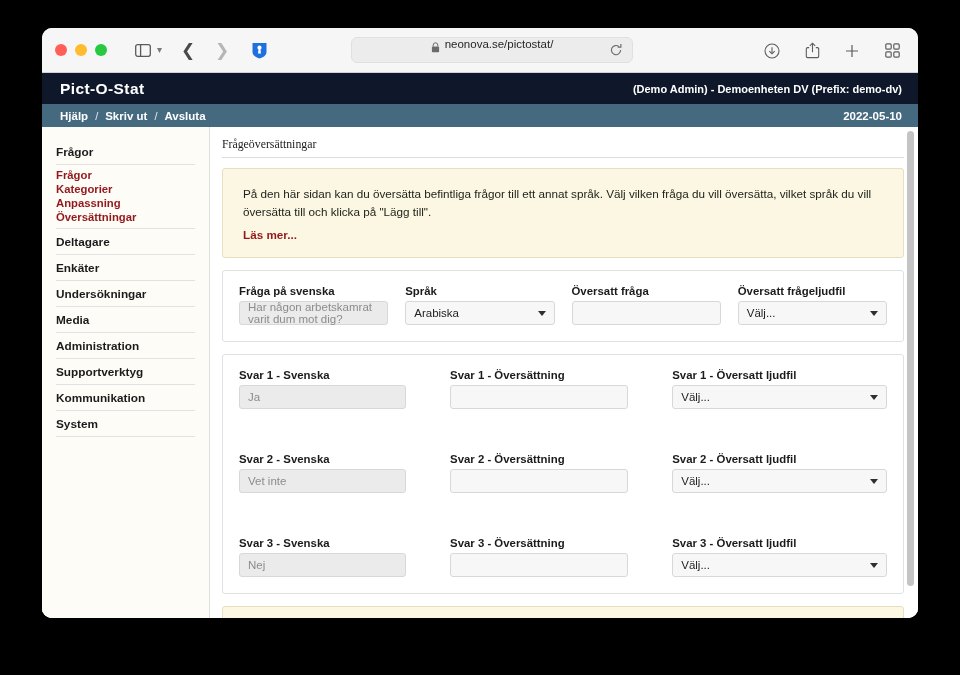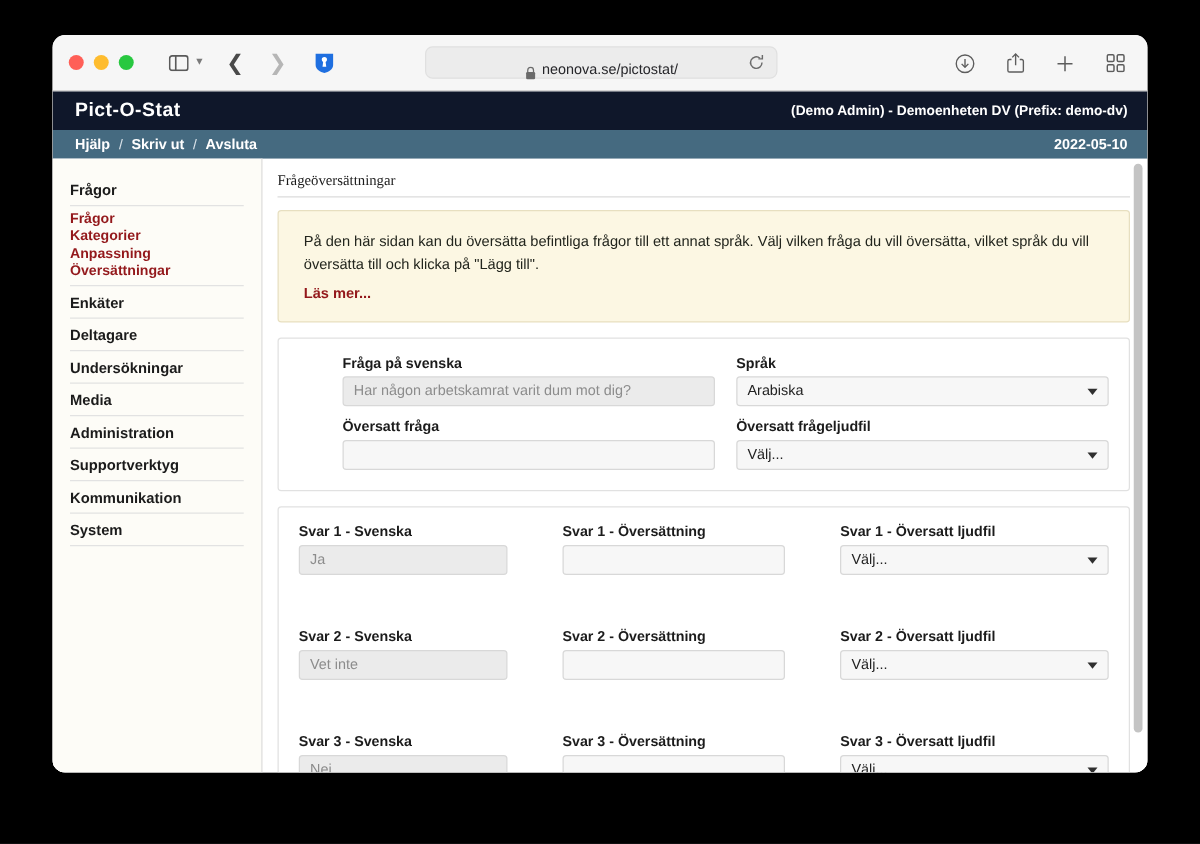--- a/index.html
+++ b/index.html
@@ -54,27 +54,27 @@
 
   #extension-icon {
     margin-left: 16px;
     width: 18px; height: 18px;
     display: inline-flex; align-items: center; justify-content: center;
   }
 
   
   #address-bar {
     position: absolute;
-    left: 298px; top: 9px;
+    left: 309px; top: 9px;
     width: 282px; height: 26px;
     background: #ececec;
     border: 1px solid #e0e0e0;
     border-radius: 6px;
     display: flex;
-    align-items: flex-end;
+    align-items: flex-start;
     justify-content: center;
   }
   #address-inner { display:flex; align-items:center; gap:5px; }
   #lock-icon { width: 9px; height: 11px; position: relative; display:inline-block; }
   #url-text { font-size: 11.5px; color: #26262a; }
   #reload-icon { position: absolute; right: 9px; top: 5px; color: #6c6c6c; }
 
   #toolbar-right {
     position: absolute;
     right: 14px; top: 0; height: 45px;
@@ -236,24 +236,23 @@
   .caret {
     width: 0; height: 0;
     border-left: 4px solid transparent;
     border-right: 4px solid transparent;
     border-top: 5px solid #2f2f2f;
     margin-left: 6px;
   }
 
   .grid-2 {
     display: grid;
-    grid-template-columns: 1fr 1fr;
+    grid-template-columns: 1fr 1fr 1fr 1fr;
     column-gap: 17px;
     row-gap: 11px;
-    margin-left: 35px;
   }
   .grid-3 {
     display: grid;
     grid-template-columns: 1.05fr 1.12fr 1.35fr;
     column-gap: 13px;
     row-gap: 11px;
     gap: 44px;
   }
 
   .btn {
@@ -392,22 +391,22 @@
     <div id="body-area">
 
       <div id="sidebar">
         <div class="nav-item">Frågor</div>
         <div class="nav-sub-group">
           <div class="nav-sub">Frågor</div>
           <div class="nav-sub">Kategorier</div>
           <div class="nav-sub">Anpassning</div>
           <div class="nav-sub">Översättningar</div>
         </div>
+        <div class="nav-item">Deltagare</div>
         <div class="nav-item">Enkäter</div>
-        <div class="nav-item">Deltagare</div>
         <div class="nav-item">Undersökningar</div>
         <div class="nav-item">Media</div>
         <div class="nav-item">Administration</div>
         <div class="nav-item">Supportverktyg</div>
         <div class="nav-item">Kommunikation</div>
         <div class="nav-item">System</div>
       </div>
 
       <div id="main">
 

